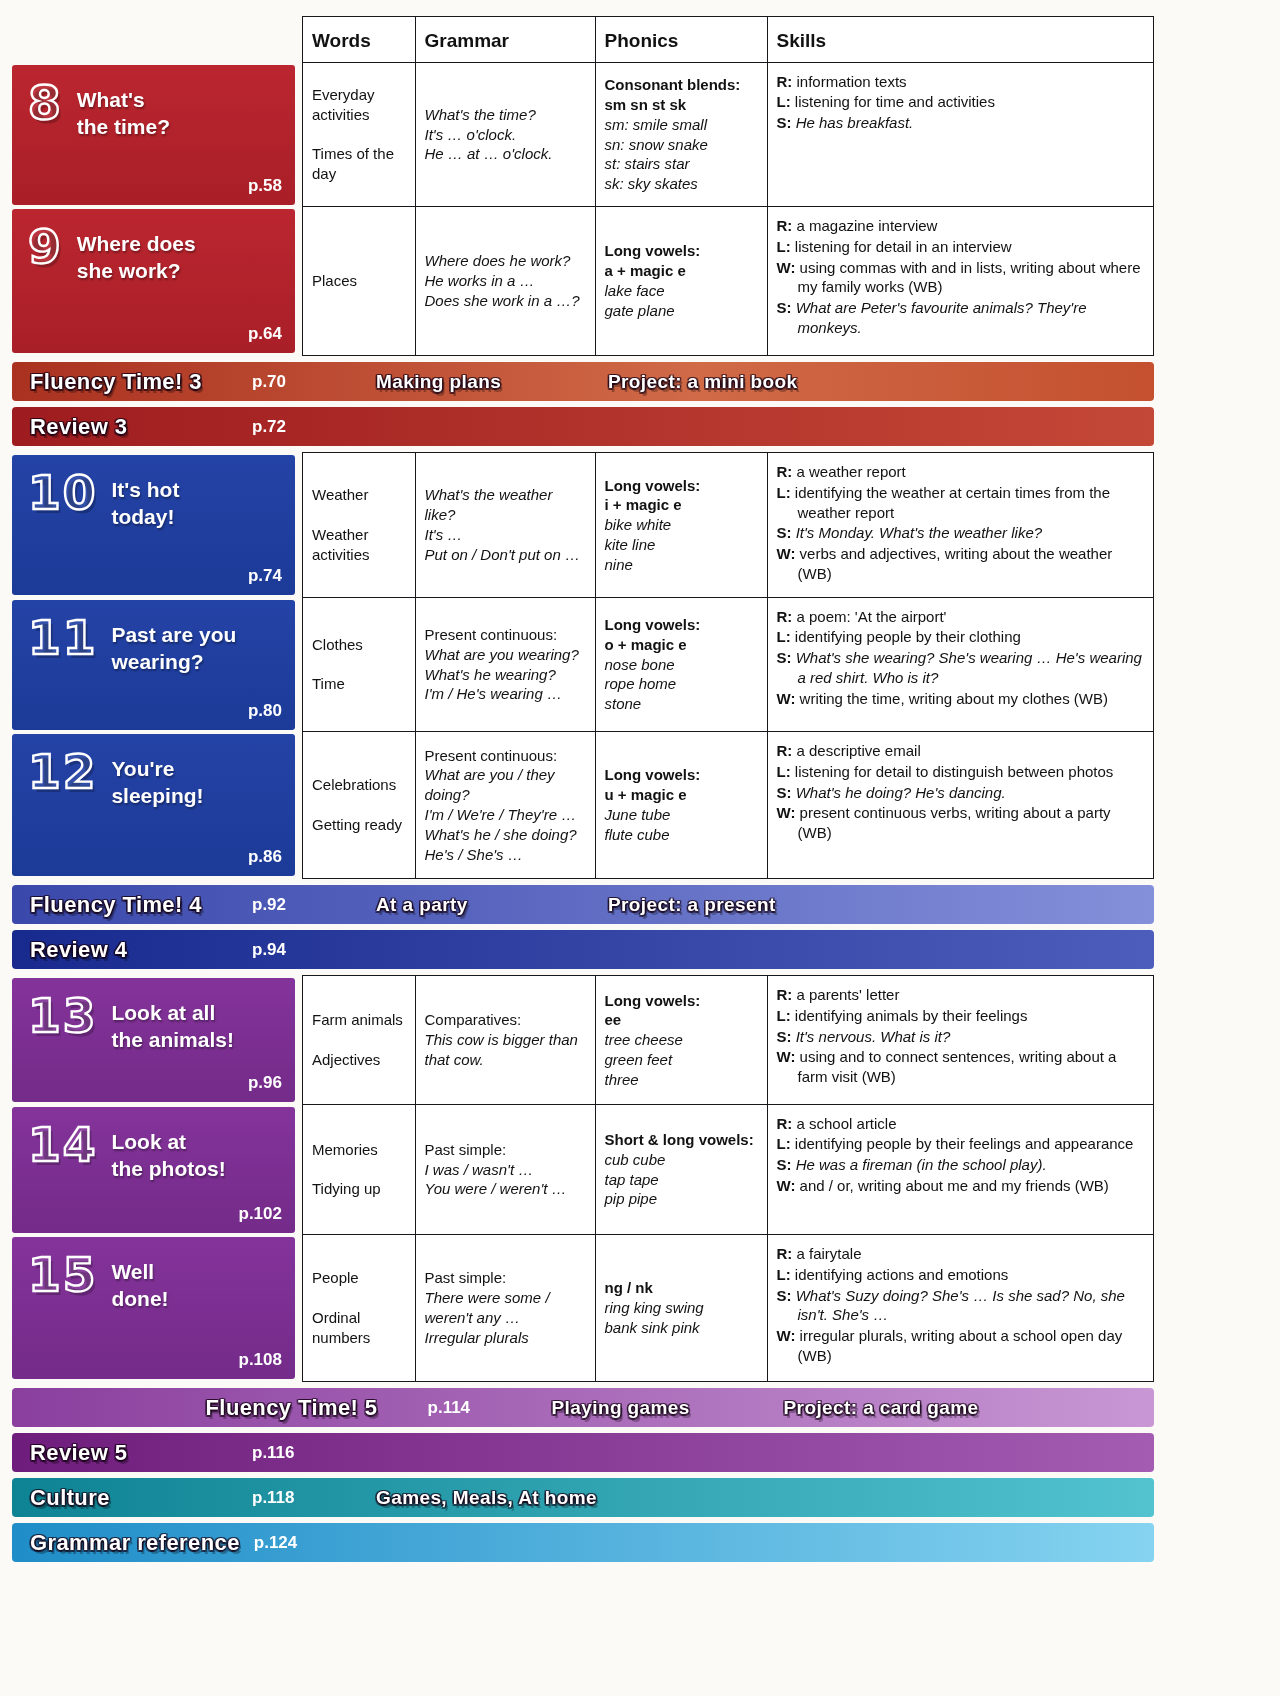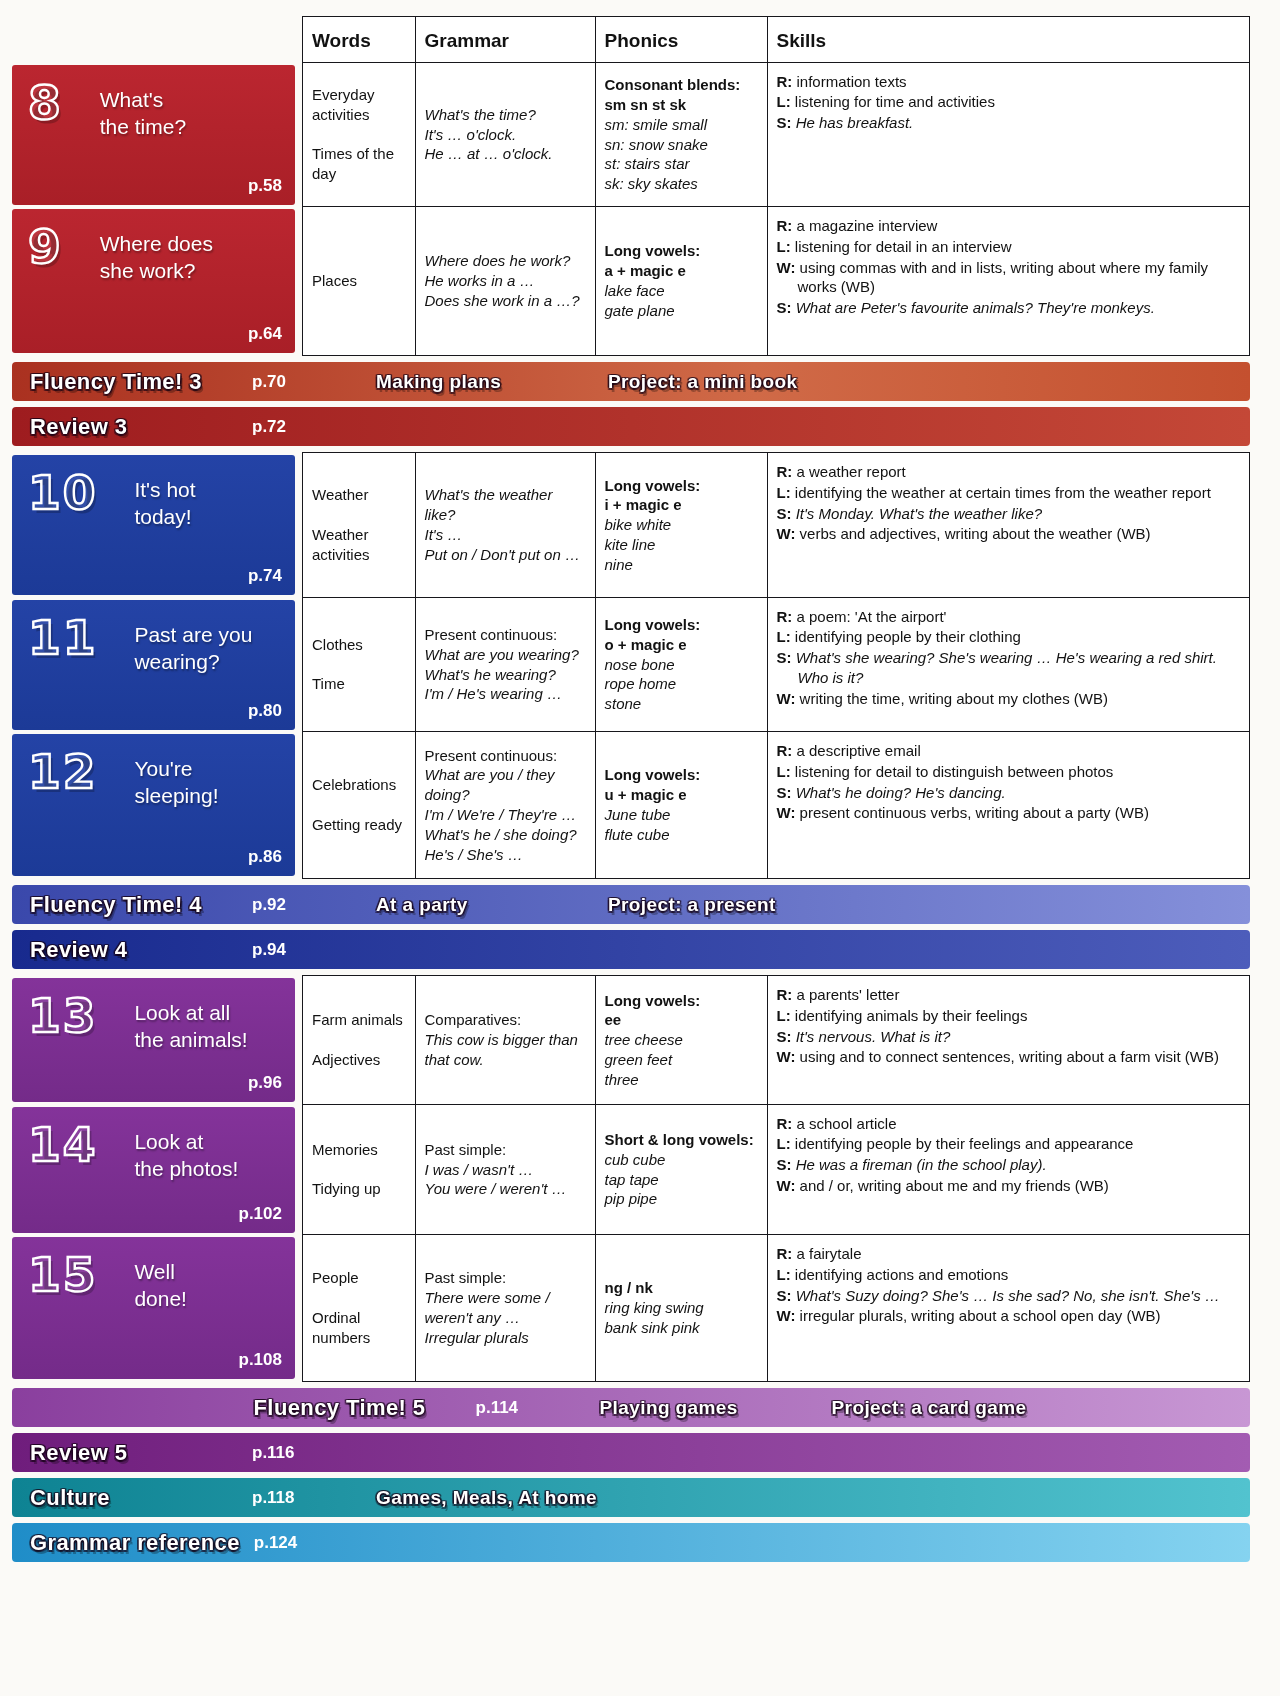--- a/index.html
+++ b/index.html
@@ -1,18 +1,18 @@
 <!DOCTYPE html>
 <html><head>
 <meta charset="utf-8">
 <style>
   * { box-sizing: border-box; margin: 0; padding: 0; }
   html,body { width: 1280px; background: #fbfaf7; }
   body { height: 1696px; font-family: "Liberation Sans", sans-serif; color: #121212; }
-  .page { width: 1238px; margin: 16px 0 0 12px; }
+  .page { width: 1142px; margin: 16px 0 0 12px; }
 
   
   .block { margin-top: 4px; }
   .row { display: grid; grid-template-columns: 290px 114px 180px 172px 1fr; }
   .block .row + .row { margin-top: -1.5px; }
   .cell {
     background: #fff; border: 1.5px solid #17171c;
     padding: 10px 9px; font-size: 15px; line-height: 1.32;
   }
   .cell + .cell { margin-left: -1.5px; }
@@ -44,22 +44,22 @@
   .unit-head.purple { background: linear-gradient(180deg,#84339a,#742b89); }
   .unit-top { display: flex; gap: 14px; align-items: flex-start; }
   .unit-number {
     font-family: "DejaVu Sans", sans-serif; font-weight: bold;
     font-size: 47px; line-height: 0.95; letter-spacing: 2px;
     color: rgba(255,255,255,0.08);
     -webkit-text-stroke: 2.4px #ffffff;
     text-shadow: 3px 4px 0 rgba(0,0,0,0.22);
   }
   .unit-title {
-    font-size: 21px; font-weight: normal; line-height: 1.3; white-space: pre-line;
-    padding-top: 5px; text-shadow: 1px 2px 2px rgba(0,0,0,0.35); margin-left: 23px;
+    font-size: 21px; font-weight: bold; line-height: 1.3; white-space: pre-line;
+    padding-top: 5px; text-shadow: 1px 2px 2px rgba(0,0,0,0.35);
   }
   .unit-page { position: absolute; right: 13px; bottom: 9px; font-weight: bold; font-size: 17px; }
 
   
   .banner {
     position: relative; height: 39px; margin: 6px 0; border-radius: 4px;
     display: flex; align-items: center; color: #fff;
   }
   .bubble {
     font-weight: bold; letter-spacing: 0.4px;

